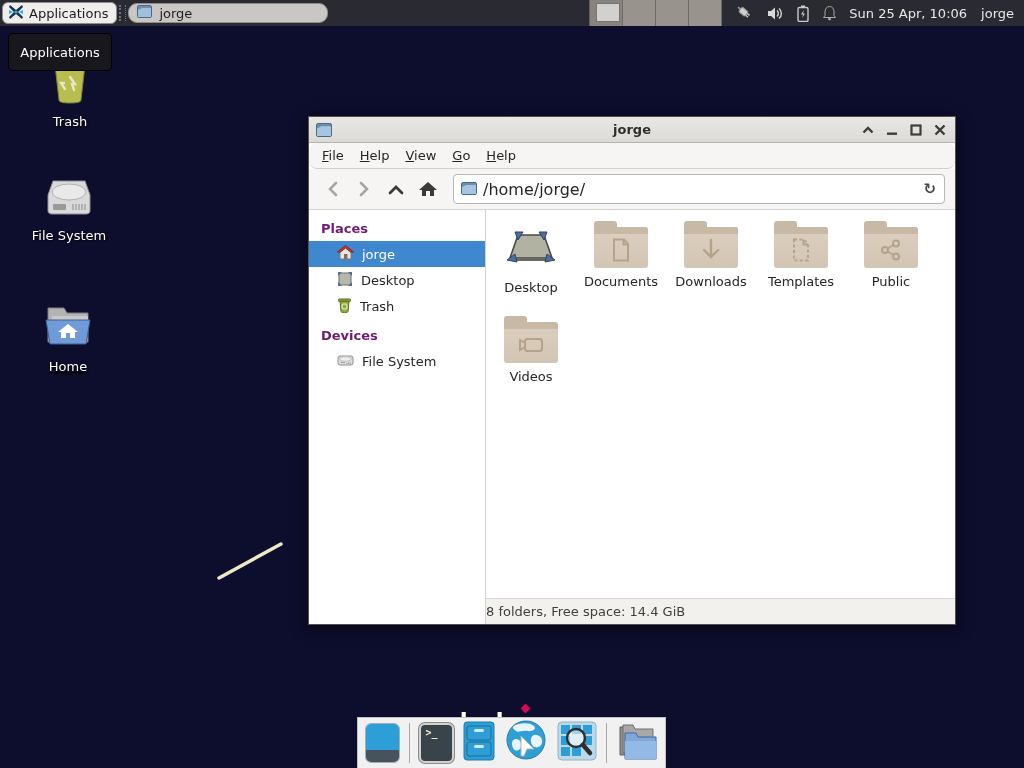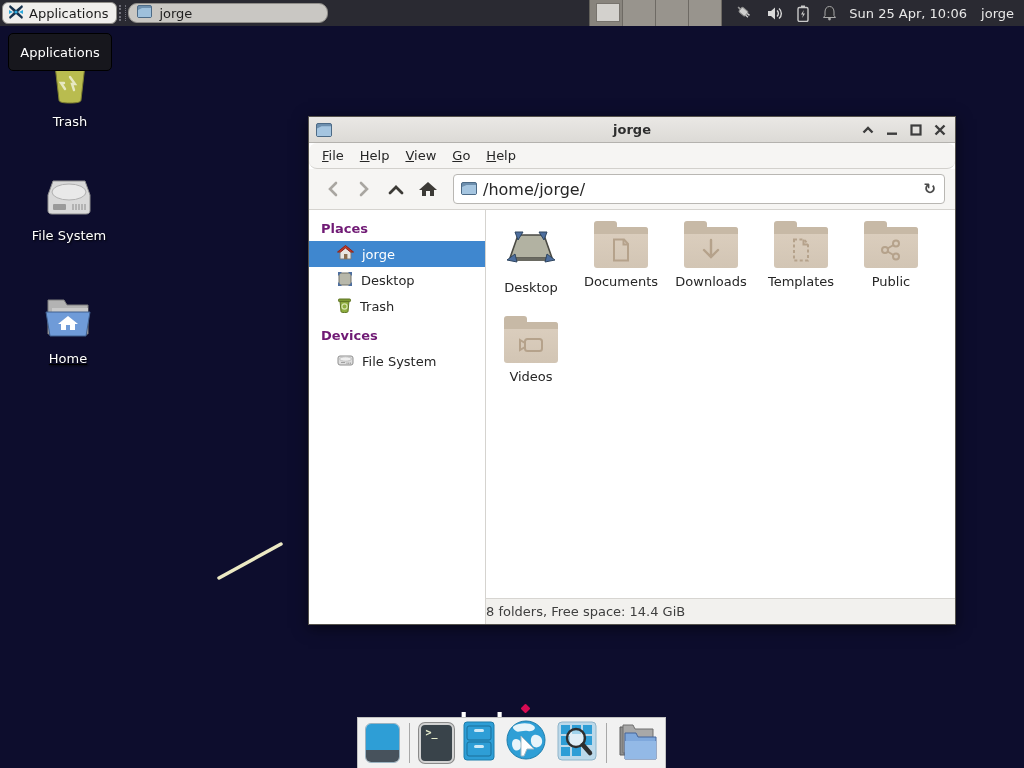--- a/index.html
+++ b/index.html
@@ -192,21 +192,21 @@
       <ellipse cx="25" cy="17" rx="17" ry="8" fill="#e9e9e9" stroke="#b0b0b0"></ellipse>
       <rect x="9" y="29" width="13" height="6" rx="1" fill="#9a9a9a"></rect>
       <g stroke="#a8a8a8" stroke-width="1.6">
           <path d="M29 29 v6 M32 29 v6 M35 29 v6 M38 29 v6 M41 29 v6"></path>
         </g>
     </svg>
   </span>
   <span class="di-label">File System</span>
 </div>
 
-<div class="desk-icon" style="left:20px; top:296px;text-decoration:underline;">
+<div class="desk-icon" style="left:20px; top:304px;text-decoration:underline;">
   <span>
     <svg width="52" height="46" viewBox="0 0 52 46">
       <path d="M6 4 L22 4 L25 9 L46 9 L46 38 L6 38 Z" fill="#b3b3b3" stroke="#7e7e7e"></path>
       <rect x="10" y="12" width="36" height="4" fill="#c9c9c9"></rect>
       <path d="M4 16 L48 16 L44 40 L8 40 Z" fill="#6f9bd8" stroke="#41618f"></path>
       <path d="M26 20 L36 28 L33 28 L33 34 L19 34 L19 28 L16 28 Z" fill="#fff"></path>
       <rect x="24" y="29" width="4" height="5" fill="#6f9bd8"></rect>
     </svg>
   </span>
   <span class="di-label">Home</span>

